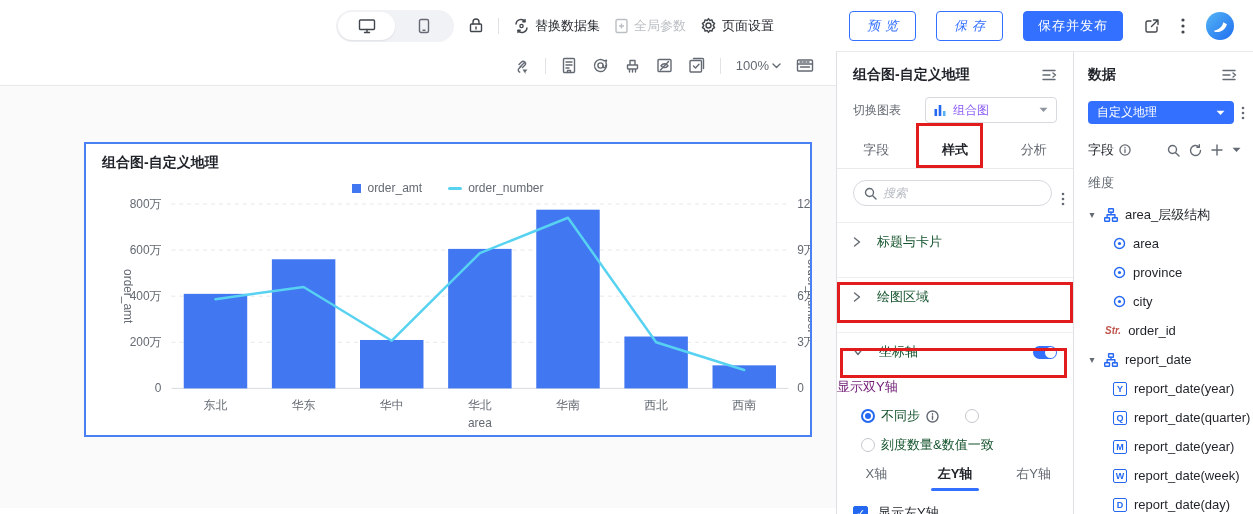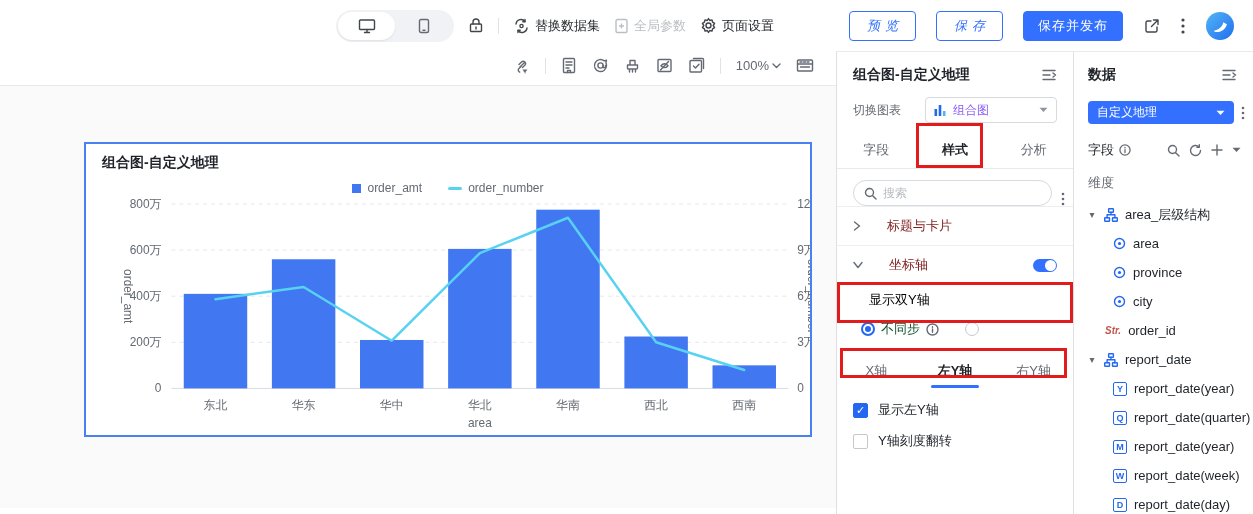--- a/index.html
+++ b/index.html
@@ -41,36 +41,36 @@
   .style-panel { position:absolute; left:836px; top:52px; width:237px; height:462px; background:#fff; border-left:1px solid #dee0e3; overflow:hidden; font-size:13px; }
   .sp-head { display:flex; align-items:center; justify-content:space-between; padding:14px 16px 0; }
   .sp-title { font-size:14px; font-weight:bold; color:#1f2329; }
   .sp-switch { display:flex; align-items:center; gap:24px; margin:13px 16px 0; }
   .sp-switch-label { font-size:12px; color:#646a73; white-space:nowrap; }
   .sp-select { flex:1; height:26px; border:1px solid #d6d9de; border-radius:4px; display:flex; align-items:center; gap:6px; padding:0 8px; cursor:pointer; background:#fff; }
   .sp-select-text { flex:1; font-size:12px; color:#8b5cf6; }
   .sp-tabs { display:flex; margin-top:9px; height:37px; align-items:center; border-bottom:1px solid #e8e9eb; }
   .sp-tab { flex:1; text-align:center; color:#646a73; cursor:pointer; }
   .sp-tab.active { color:#1f2329; font-weight:bold; }
-  .sp-search-row { display:flex; align-items:flex-end; margin:11px 8px 0 16px; gap:9px; }
+  .sp-search-row { display:flex; align-items:flex-end; margin:11px 8px 0 16px; gap:9px;font-style:italic; }
   .search-box { flex:1; height:26px; border:1px solid #d6d9de; border-radius:13px; display:flex; align-items:center; gap:6px; padding:0 10px; background:#fff; }
   .search-placeholder { font-size:12px; color:#b8bcc2; }
-  .sp-section { height:39px; display:flex; align-items:center; gap:26px; padding:0 16px; border-top:1px solid #eceef0; color:#7f1d1d; cursor:pointer; }
+  .sp-section { height:39px; display:flex; align-items:center; gap:16px; padding:0 16px; border-top:1px solid #eceef0; color:#14532d; cursor:pointer;margin-top:16px; }
   .sp-section:first-of-type { margin-top:11px; }
   .sp-section .grow { flex:1; }
   .toggle { width:24px; height:13px; border-radius:7px; background:#3370ff; position:relative; cursor:pointer; }
   .toggle::after { content:""; position:absolute; right:1px; top:1px; width:11px; height:11px; border-radius:50%; background:#fff; }
-  .sp-subtitle { margin:7px 32px 0; color:#000000; }
+  .sp-subtitle { margin:7px 0 0; color:#701a75; }
   .radio-row { display:flex; align-items:center; margin:11px 16px 0 24px; gap:6px; }
   .radio { width:14px; height:14px; border-radius:50%; border:1px solid #c4c8cd; background:#fff; flex:0 0 auto; position:relative; }
   .radio.sel { border:2px solid #2468f2; }
   .radio.sel::after { content:""; position:absolute; left:2px; top:2px; width:6px; height:6px; border-radius:50%; background:#2468f2; }
   .radio-label { color:#14532d; }
   .radio-gap { width:14px; }
-  .axis-tabs { display:flex; margin-top:20px; height:30px; align-items:center; }
+  .axis-tabs { display:flex; margin-top:7px; height:30px; align-items:center; }
   .axis-tab { flex:1; text-align:center; color:#646a73; cursor:pointer; position:relative; height:100%; line-height:26px; }
   .axis-tab.active { color:#1f2329; font-weight:bold; }
   .axis-tab.active::after { content:""; position:absolute; left:50%; bottom:0; transform:translateX(-50%); width:48px; height:3px; background:#3370ff; border-radius:2px; }
   .check-row { display:flex; align-items:center; gap:10px; margin:13px 16px 0; }
   .checkbox { width:15px; height:15px; border-radius:2px; border:1px solid #c4c8cd; background:#fff; display:flex; align-items:center; justify-content:center; flex:0 0 auto; }
   .checkbox.on { background:#2468f2; border-color:#2468f2; color:#fff; font-size:11px; line-height:1; }
 
   
   .data-panel { position:absolute; left:1073px; top:52px; width:180px; height:462px; background:#fff; border-left:1px solid #dee0e3; overflow:hidden; font-size:13px; }
   .dp-head { display:flex; align-items:center; justify-content:space-between; padding:14px 16px 0 14px; }
@@ -349,20 +349,28 @@
     <div class="sp-section">
       <span class="icon">
         <svg class="ic" width="8" height="10" viewBox="0 0 8 10">
             <path d="M1.5 1l5 4-5 4"></path>
           </svg>
       </span>
       <span>标题与卡片</span>
     </div>
     <div class="sp-section">
       <span class="icon">
+        <svg class="ic" width="8" height="10" viewBox="0 0 8 10">
+            <path d="M1.5 1l5 4-5 4"></path>
+          </svg>
+      </span>
+      <span>绘图区域</span>
+    </div>
+    <div class="sp-section">
+      <span class="icon">
         <svg class="ic" width="10" height="8" viewBox="0 0 10 8">
             <path d="M1 1.5l4 5 4-5"></path>
           </svg>
       </span>
       <span>坐标轴</span>
       <span class="grow"></span>
       <span class="toggle"></span>
     </div>
 
     <div class="sp-subtitle">显示双Y轴</div>
@@ -371,20 +379,24 @@
       <span class="radio sel"></span>
       <span class="radio-label">不同步</span>
       <span class="icon">
         <svg class="ic" width="13" height="13" viewBox="0 0 13 13" stroke="#8f959e">
             <circle cx="6.5" cy="6.5" r="5.5"></circle>
             <path d="M6.5 6v3.2M6.5 3.8v.4"></path>
           </svg>
       </span>
       <span class="radio-gap"></span>
       <span class="radio"></span>
+    </div>
+    <div class="radio-row">
+      <span class="radio"></span>
+      <span class="radio-label">刻度数量&amp;数值一致</span>
     </div>
 
     <div class="axis-tabs">
       <div class="axis-tab">X轴</div>
       <div class="axis-tab active">左Y轴</div>
       <div class="axis-tab">右Y轴</div>
     </div>
 
     <div class="check-row">
       <span class="checkbox on">✓</span>

